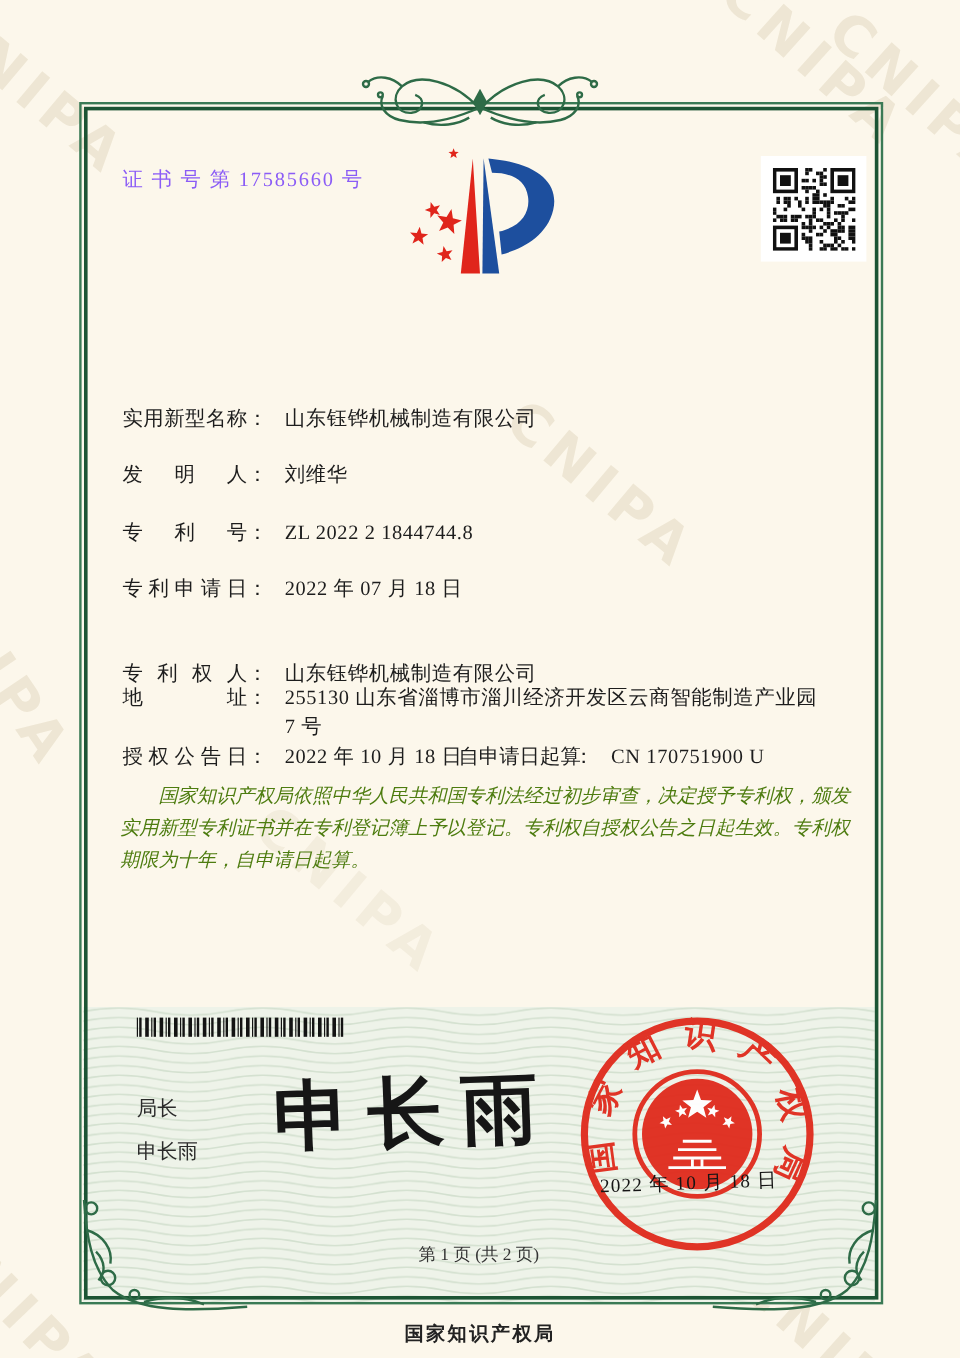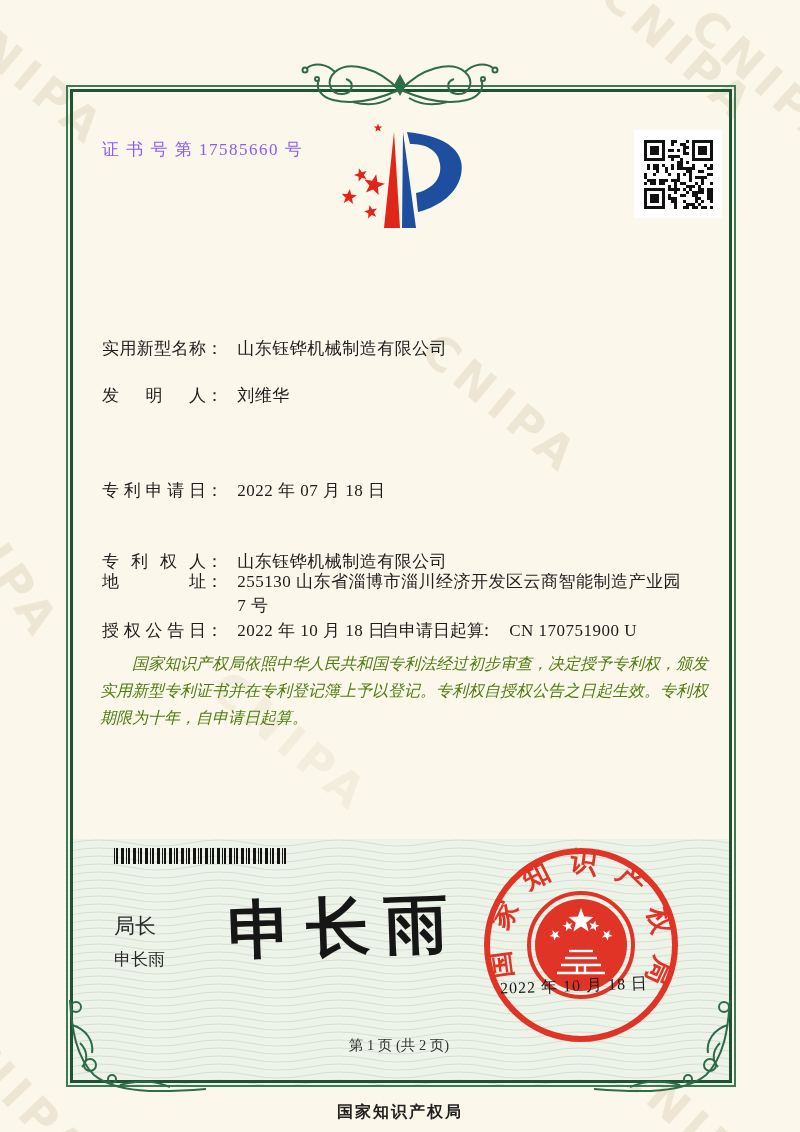--- a/index.html
+++ b/index.html
@@ -35,21 +35,21 @@
   .fvalue{display:inline-block;margin-left:10px;vertical-align:top;letter-spacing:.5px;line-height:24px;}
   .fvalue-addr{width:446px;}
   .pair2{position:absolute;left:280px;top:0;white-space:nowrap;}
 
   .paras{position:absolute;left:100px;top:650px;width:614px;z-index:4;}
   .paras p{margin:0;text-indent:2em;font-size:16px;line-height:27px;color:#4d7c0f;font-style:italic;}
 
   .barcode{position:absolute;left:114px;top:848px;height:16px;z-index:4;font-size:0;}
   .barcode span{display:inline-block;height:16px;background:#131313;vertical-align:top;}
 
-  .sig-role{position:absolute;left:114px;top:912px;z-index:4;font-family:"Liberation Sans","DejaVu Sans",sans-serif;font-size:21px;color:#2a2a2a;}
+  .sig-role{position:absolute;left:114px;top:912px;z-index:4;font-family:"Liberation Sans","DejaVu Sans",sans-serif;font-size:17px;color:#2a2a2a;}
   .sig-name{position:absolute;left:114px;top:948px;z-index:4;font-family:"Liberation Sans","DejaVu Sans",sans-serif;font-size:17px;color:#2a2a2a;}
   .sig-script{position:absolute;left:228px;top:884px;z-index:4;font-size:64px;letter-spacing:14px;color:#161616;
               transform:rotate(-2deg);font-weight:700;white-space:nowrap;}
 
   .seal{position:absolute;left:481px;top:845px;z-index:5;opacity:.95;}
   .seal-date{position:absolute;left:500px;top:976px;z-index:6;font-size:16px;letter-spacing:1px;color:#151515;
              transform:rotate(-2deg);white-space:nowrap;}
 
   .page-info{position:absolute;left:66px;top:1036px;width:666px;z-index:4;text-align:center;font-size:14.5px;color:#333;}
   .cont-note{position:absolute;left:0;top:1102px;width:800px;z-index:4;text-align:center;font-size:16px;font-weight:600;color:#222;letter-spacing:2px;}
@@ -299,20 +299,24 @@
 
 
   <div class="frow" style="top:337px;">
     <span class="flabel">实用新型名称</span><span class="fcolon">：</span>
     <span class="fvalue">山东钰铧机械制造有限公司</span>
   </div>
   <div class="frow" style="top:384px;">
     <span class="flabel">发明人</span><span class="fcolon">：</span>
     <span class="fvalue">刘维华</span>
   </div>
+  <div class="frow" style="top:432px;">
+    <span class="flabel">专利号</span><span class="fcolon">：</span>
+    <span class="fvalue">ZL 2022 2 1844744.8</span>
+  </div>
   <div class="frow" style="top:479px;">
     <span class="flabel">专利申请日</span><span class="fcolon">：</span>
     <span class="fvalue">2022 年 07 月 18 日</span>
   </div>
   <div class="frow" style="top:550px;">
     <span class="flabel">专利权人</span><span class="fcolon">：</span>
     <span class="fvalue">山东钰铧机械制造有限公司</span>
   </div>
   <div class="frow" style="top:570px;">
     <span class="flabel">地址</span><span class="fcolon">：</span>

